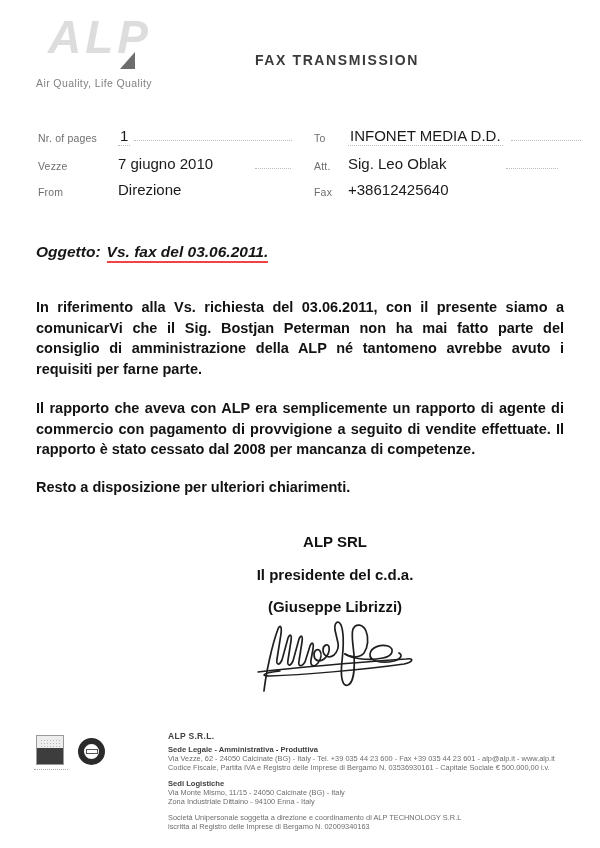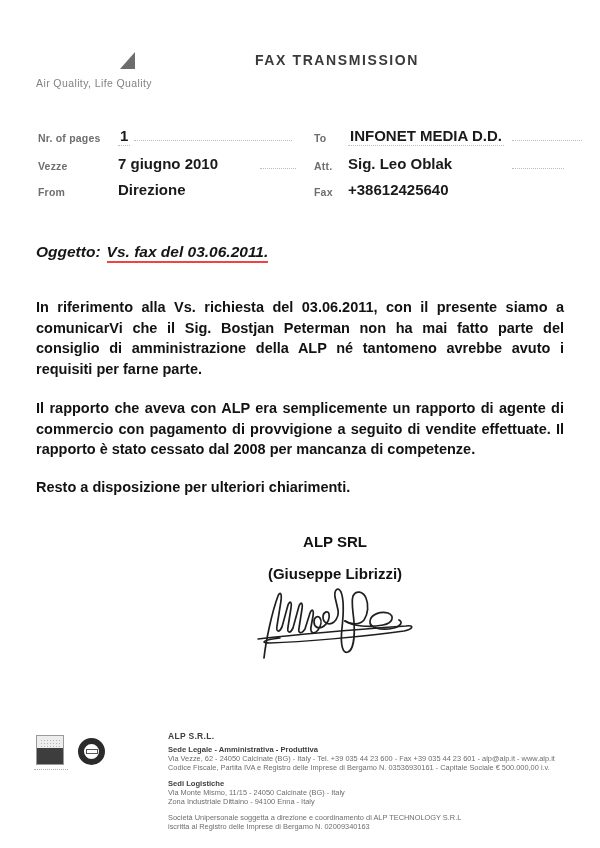--- a/index.html
+++ b/index.html
@@ -39,21 +39,20 @@
     text-align:center;
     font-size:14px; font-weight:600; letter-spacing:1.6px; color:#3a3a3a;
   }
 
   
   .fields {
     position:absolute; left:38px; top:127px; width:532px;
     display:grid;
     grid-template-columns:80px 196px 34px 1fr;
     row-gap:9px;
-    font-weight:bold;
   }
   .f-label {
     font-size:10.5px; color:#6e6e6e; padding-top:5px; letter-spacing:.2px;
   }
   .f-value { font-size:15px; color:#1a1a1a; white-space:nowrap; }
   .dots { display:inline-block; border-bottom:1px dotted #bdbdbd; height:14px; vertical-align:baseline; }
   .dots-pages { width:158px; margin-left:4px; }
   .dots-date  { width:36px;  margin-left:42px; }
   .dots-to    { width:70px;  margin-left:8px; }
   .dots-att   { width:52px;  margin-left:60px; }
@@ -121,20 +120,21 @@
   }
   .footer-text .ft-line { font-size:7.4px; line-height:9px; color:#6d6d6d; }
   .footer-text .ft-group { margin-top:7px; }
 </style>
 </head>
 <body>
 
 <div class="page">
 
   <div class="logo">
+    <div class="logo-word">ALP</div>
     <div class="logo-triangle"></div>
     <div class="logo-tagline">Air Quality, Life Quality</div>
   </div>
 
   <div class="fax-title">FAX TRANSMISSION</div>
 
   <div class="fields">
 
     <div class="f-label">Nr. of pages</div>
     <div class="f-value"><span class="uline">1</span><span class="dots dots-pages"></span></div>
@@ -157,20 +157,21 @@
   </div>
 
   <div class="body-text">
     <p class="p1">In riferimento alla Vs. richiesta del 03.06.2011, con il presente siamo a comunicarVi che il Sig. Bostjan Peterman non ha mai fatto parte del consiglio di amministrazione della ALP né tantomeno avrebbe avuto i requisiti per farne parte.</p>
     <p class="p2">Il rapporto che aveva con ALP era semplicemente un rapporto di agente di commercio con pagamento di provvigione a seguito di vendite effettuate. Il rapporto è stato cessato dal 2008 per mancanza di competenze.</p>
   </div>
   <div class="closing">Resto a disposizione per ulteriori chiarimenti.</div>
 
   <div class="sig-block">
     <div class="sig-company">ALP SRL</div>
+    <div class="sig-role">Il presidente del c.d.a.</div>
     <div class="sig-name">(Giuseppe Librizzi)</div>
     <svg class="sig-svg" width="170" height="92" viewBox="0 0 170 92">
       <path fill="none" stroke="#1f1f1f" stroke-width="1.7" stroke-linecap="round" d="M12,88 C14,70 20,42 26,26 C28,21 30,23 29,31 L25,56 C24,62 27,63 30,57 L36,35 C38,30 40,32 39,38 L36,57 C35,63 38,64 41,58 L47,36 C49,31 51,33 50,39 L47,58 C46,63 49,65 53,59 L58,43 C60,38 62,40 61,46 L59,57 C58,63 62,65 66,60 C69,56 70,51 68,48 C66,45 62,47 62,52 C62,57 67,60 72,56 C76,53 78,48 77,44 C76,40 71,42 71,47 C71,53 77,56 82,52 C85,49 87,45 86,40 L83,27 C82,20 86,16 89,22 C91,27 92,40 90,58 C88,76 91,84 96,82 C101,80 103,68 102,52 C101,40 99,32 101,26 C104,20 111,21 114,28 C117,35 116,44 112,50 C108,55 99,55 93,51"></path>
       <path fill="none" stroke="#1f1f1f" stroke-width="1.7" stroke-linecap="round" d="M93,51 C101,56 117,58 131,55 C141,53 143,46 136,43 C129,41 119,44 118,51 C117,58 129,61 142,58 C149,56 151,52 147,50"></path>
       <path fill="none" stroke="#1f1f1f" stroke-width="1.5" stroke-linecap="round" d="M6,69 C50,64 112,59 154,56 C163,55 161,59 152,61 C110,67 48,72 18,73 C8,73 10,70 28,68"></path>
     </svg>
   </div>
 
   <div class="stamp-square"></div>
   <div class="stamp-caption"></div>

